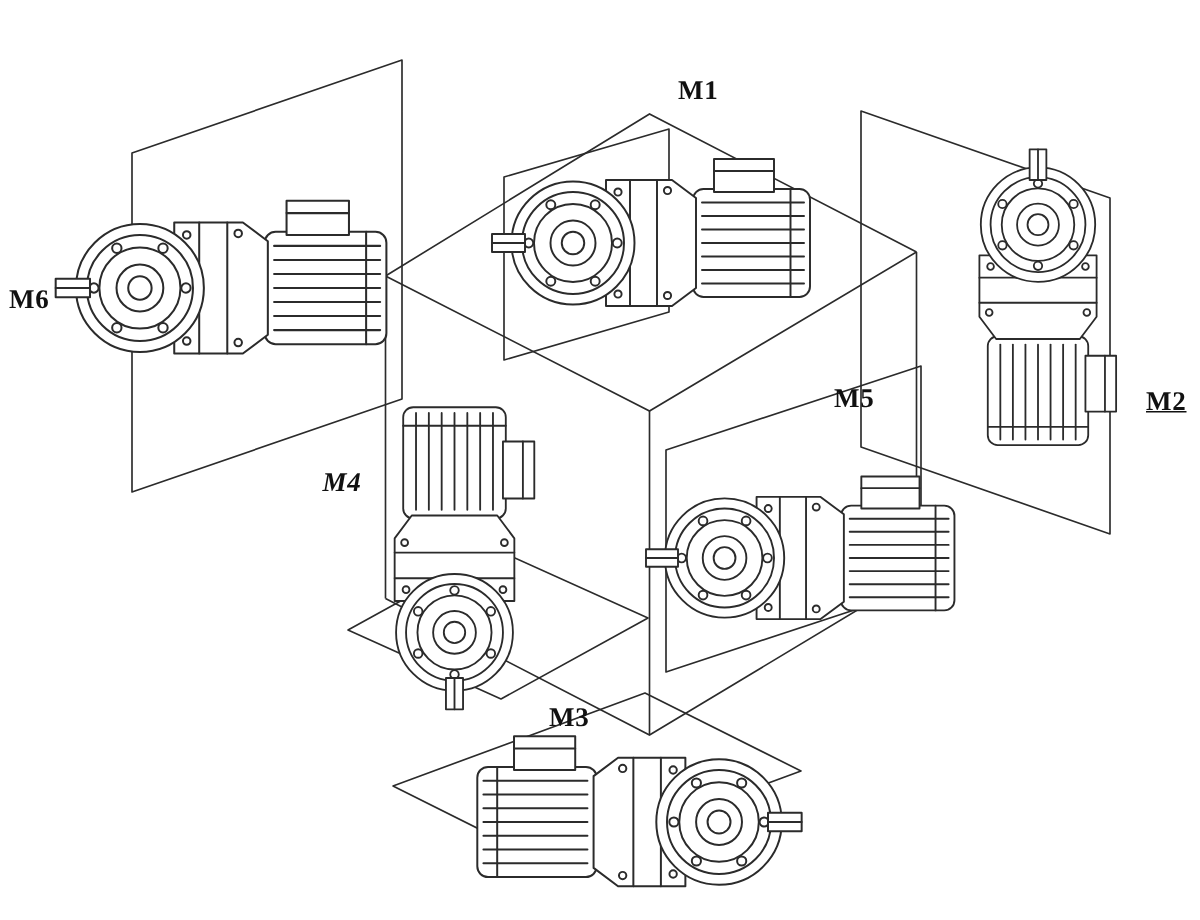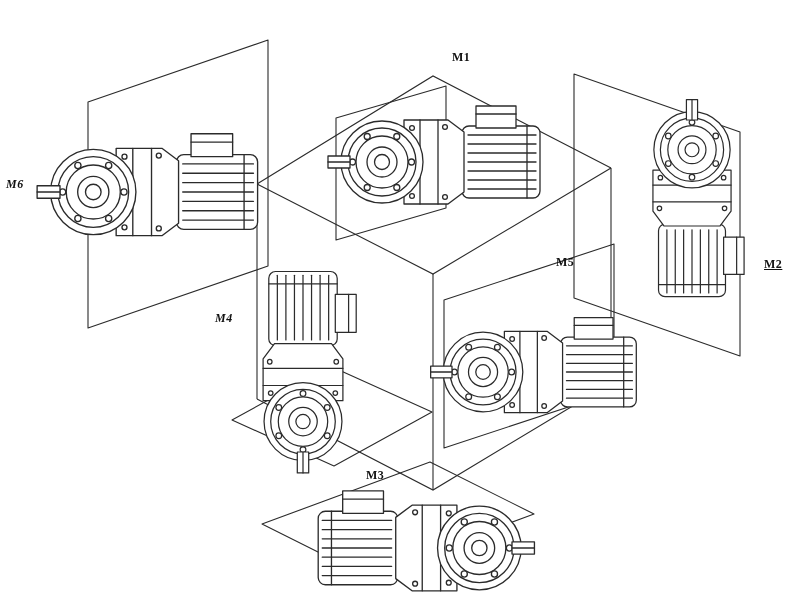--- a/index.html
+++ b/index.html
@@ -7,31 +7,31 @@
     position:relative;
     width:800px;height:613px;
     background:#ffffff;
     font-family:"Liberation Serif", serif;
     overflow:hidden;
   }
   .diagram-svg{position:absolute;left:0;top:0;}
   .pos-label{
     position:absolute;
     font-weight:bold;
-    font-size:12px;
+    font-size:18px;
     color:#111111;
     letter-spacing:0.5px;
     user-select:none;
   }
   .lbl-m1{left:452px;top:50px;}
   .lbl-m2{left:764px;top:257px;text-decoration:underline;}
   .lbl-m3{left:366px;top:468px;}
   .lbl-m4{left:215px;top:311px;font-style:italic;}
   .lbl-m5{left:556px;top:255px;}
-  .lbl-m6{left:6px;top:177px;font-style:italic;}
+  .lbl-m6{left:6px;top:189px;}
 </style>
 </head>
 <body>
 
 <div class="canvas">
 
   <svg class="diagram-svg" width="800" height="613" viewBox="0 0 800 613">
 
     <defs>
 

